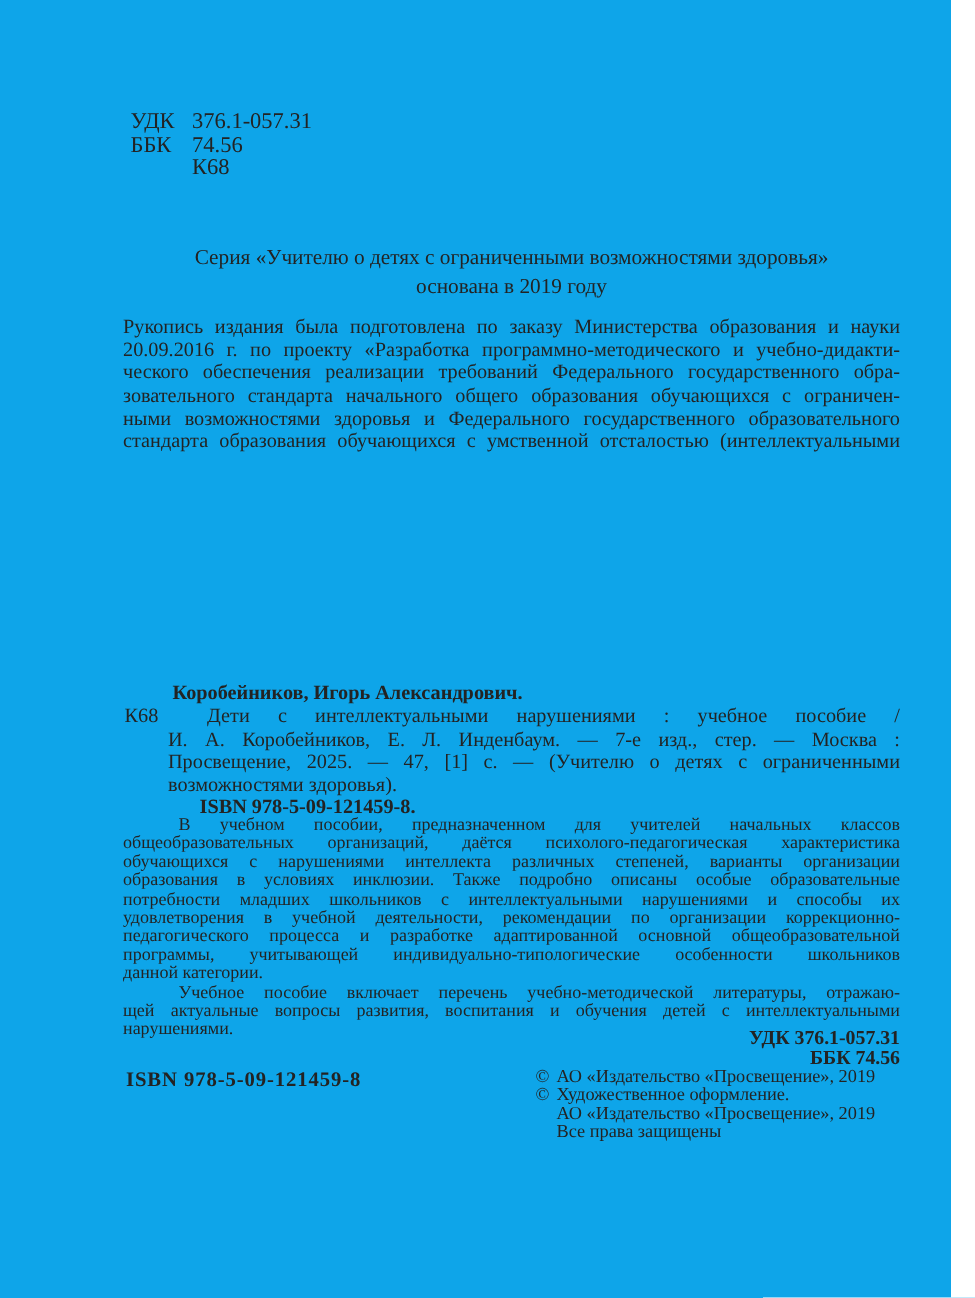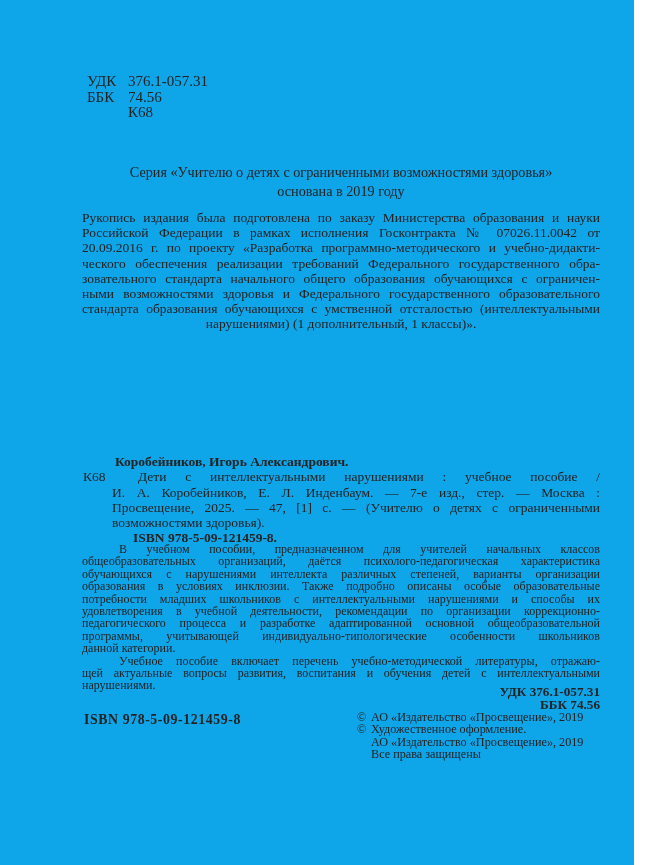--- a/index.html
+++ b/index.html
@@ -67,27 +67,25 @@
     </div>
   </div>
 
   <div id="series">
     <div>Серия «Учителю о детях с ограниченными возможностями здоровья»</div>
     <div>основана в 2019 году</div>
   </div>
 
   <div id="contract">
     <div class="jl">Рукопись издания была подготовлена по заказу Министерства образования и науки</div>
-    <div class="jl">Российской Федерации в рамках исполнения Госконтракта № 07026.11.0042 от</div>
     <div class="jl">20.09.2016 г. по проекту «Разработка программно-методического и учебно-дидакти-</div>
     <div class="jl">ческого обеспечения реализации требований Федерального государственного обра-</div>
     <div class="jl">зовательного стандарта начального общего образования обучающихся с ограничен-</div>
     <div class="jl">ными возможностями здоровья и Федерального государственного образовательного</div>
     <div class="jl">стандарта образования обучающихся с умственной отсталостью (интеллектуальными</div>
-    <div class="ctr">нарушениями) (1 дополнительный, 1 классы)».</div>
   </div>
 
   <div id="bib">
     <div class="sign">К68</div>
     <div class="bib-body">
       <div class="author">Коробейников, Игорь Александрович.</div>
       <div class="jl firstline">Дети с интеллектуальными нарушениями : учебное пособие /</div>
       <div class="jl">И. А. Коробейников, Е. Л. Инденбаум. — 7-е изд., стер. — Москва :</div>
       <div class="jl">Просвещение, 2025. — 47, [1] с. — (Учителю о детях с ограниченными</div>
       <div>возможностями здоровья).</div>

